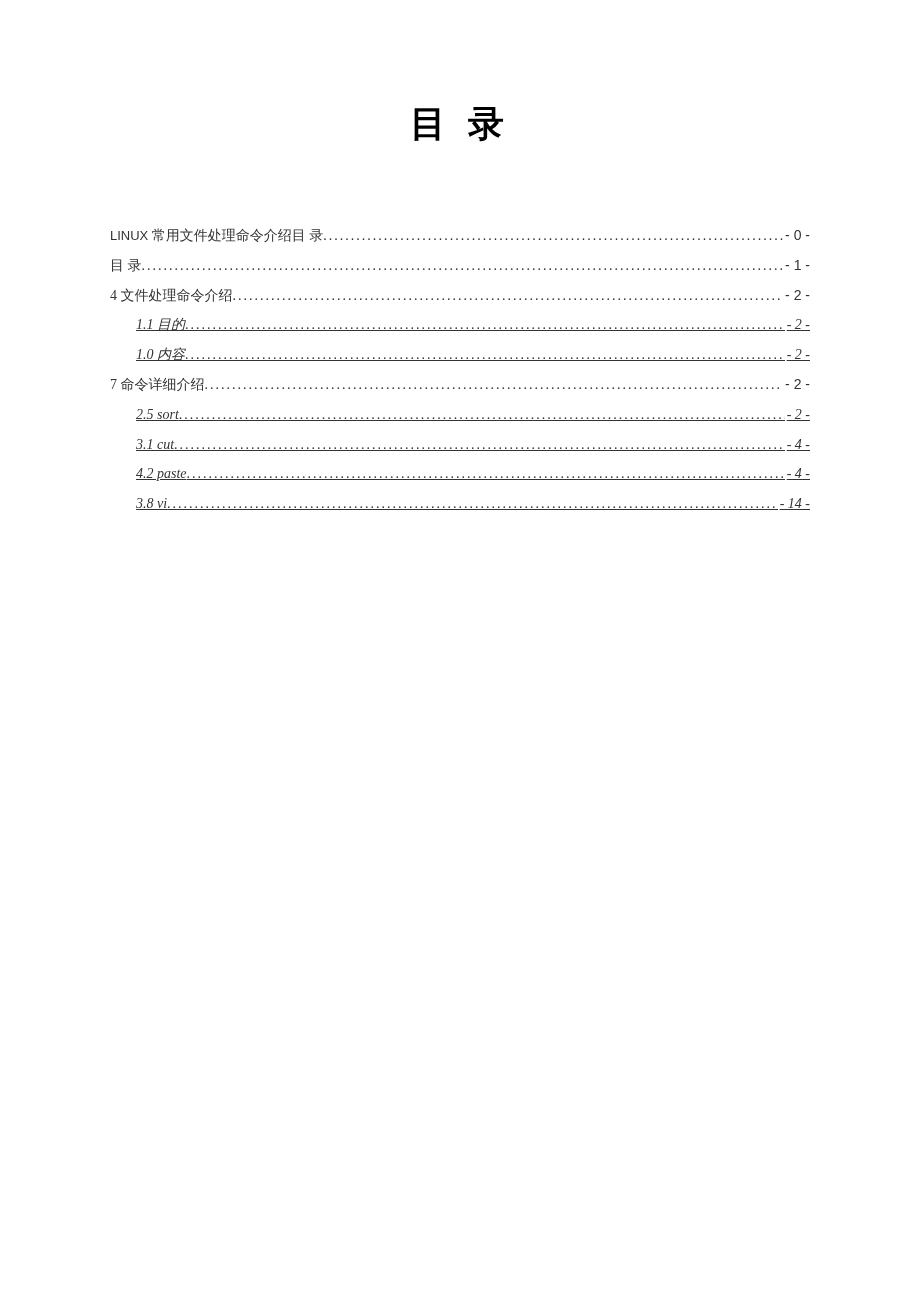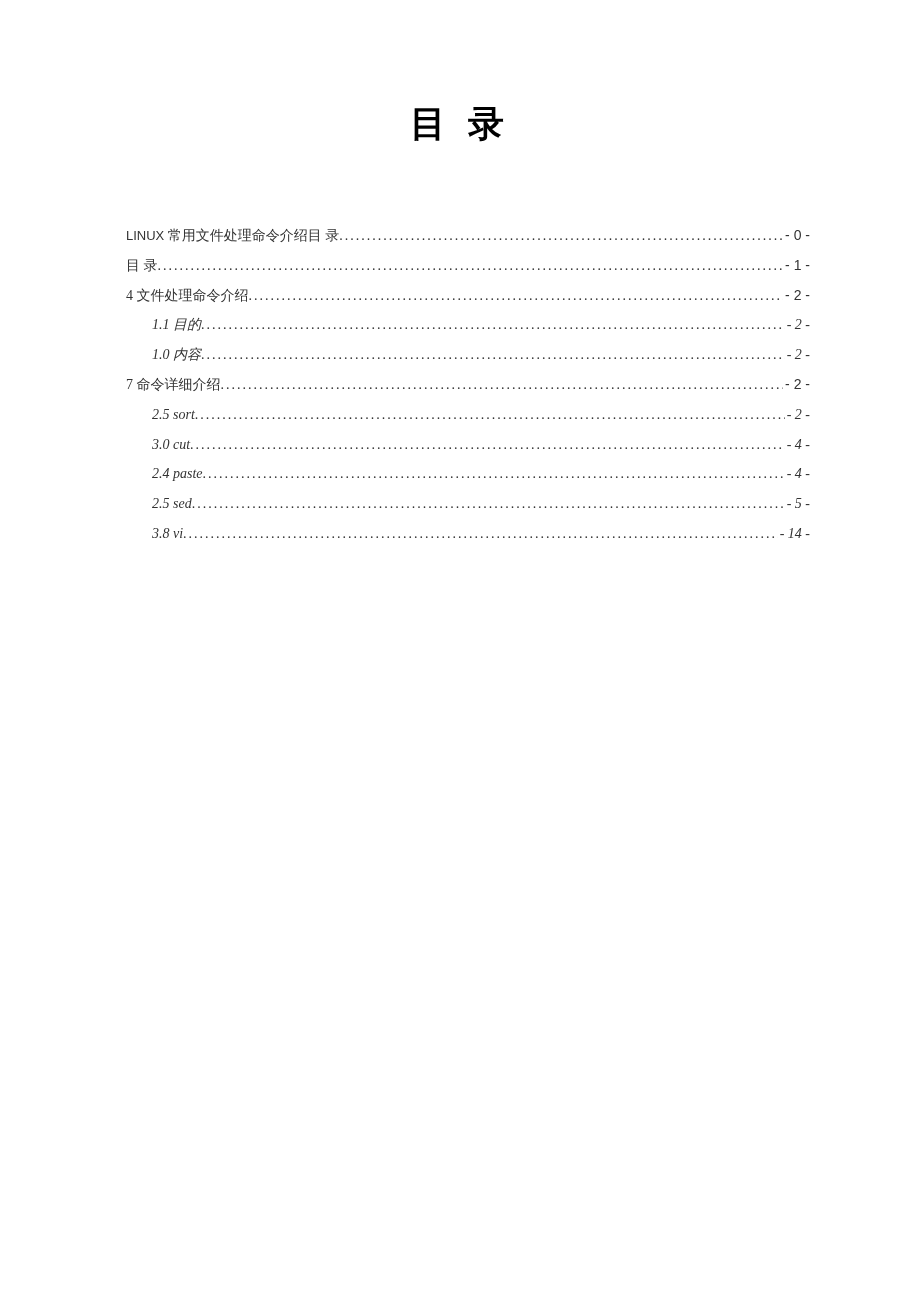--- a/index.html
+++ b/index.html
@@ -25,36 +25,36 @@
     font-family: "SimHei", "黑体", sans-serif;
   }
   .toc {
     font-size: 14px;
   }
   .toc-entry {
     display: flex;
     align-items: flex-start;
     margin-bottom: 6px;
     line-height: 1.7;
-    margin-left: 16px;
   }
   .toc-label {
     white-space: nowrap;
     font-family: "Microsoft YaHei", "SimSun", serif;
     color: #333;
   }
   .toc-label.italic {
     font-style: italic;
     font-family: "Times New Roman", serif;
   }
   .toc-label.italic .cjk {
     font-family: "KaiTi", "楷体", serif;
   }
   .indent-1 {
     padding-left: 26px;
+    text-decoration: underline;
   }
   .leader {
     flex: 1;
     overflow: hidden;
     white-space: nowrap;
     letter-spacing: 2px;
     color: #333;
     font-family: serif;
   }
   .leader::after {
@@ -119,35 +119,30 @@
   </div>
 
   <div class="toc-entry indent-1">
     <span class="toc-label italic">2.5 sort</span>
     <span class="leader"></span>
     <span class="page-num italic">- 2 -</span>
   </div>
 
 
   <div class="toc-entry indent-1">
-    <span class="toc-label italic">3.0 cut</span>
+    <span class="toc-label italic">3.1 cut</span>
     <span class="leader"></span>
     <span class="page-num italic">- 4 -</span>
   </div>
 
   <div class="toc-entry indent-1">
-    <span class="toc-label italic">2.4 paste</span>
+    <span class="toc-label italic">4.2 paste</span>
     <span class="leader"></span>
     <span class="page-num italic">- 4 -</span>
   </div>
 
-  <div class="toc-entry indent-1">
-    <span class="toc-label italic">2.5 sed</span>
-    <span class="leader"></span>
-    <span class="page-num italic">- 5 -</span>
-  </div>
 
   <div class="toc-entry indent-1">
     <span class="toc-label italic">3.8 vi</span>
     <span class="leader"></span>
     <span class="page-num italic">- 14 -</span>
   </div>
 </div>
 
 </body></html>

